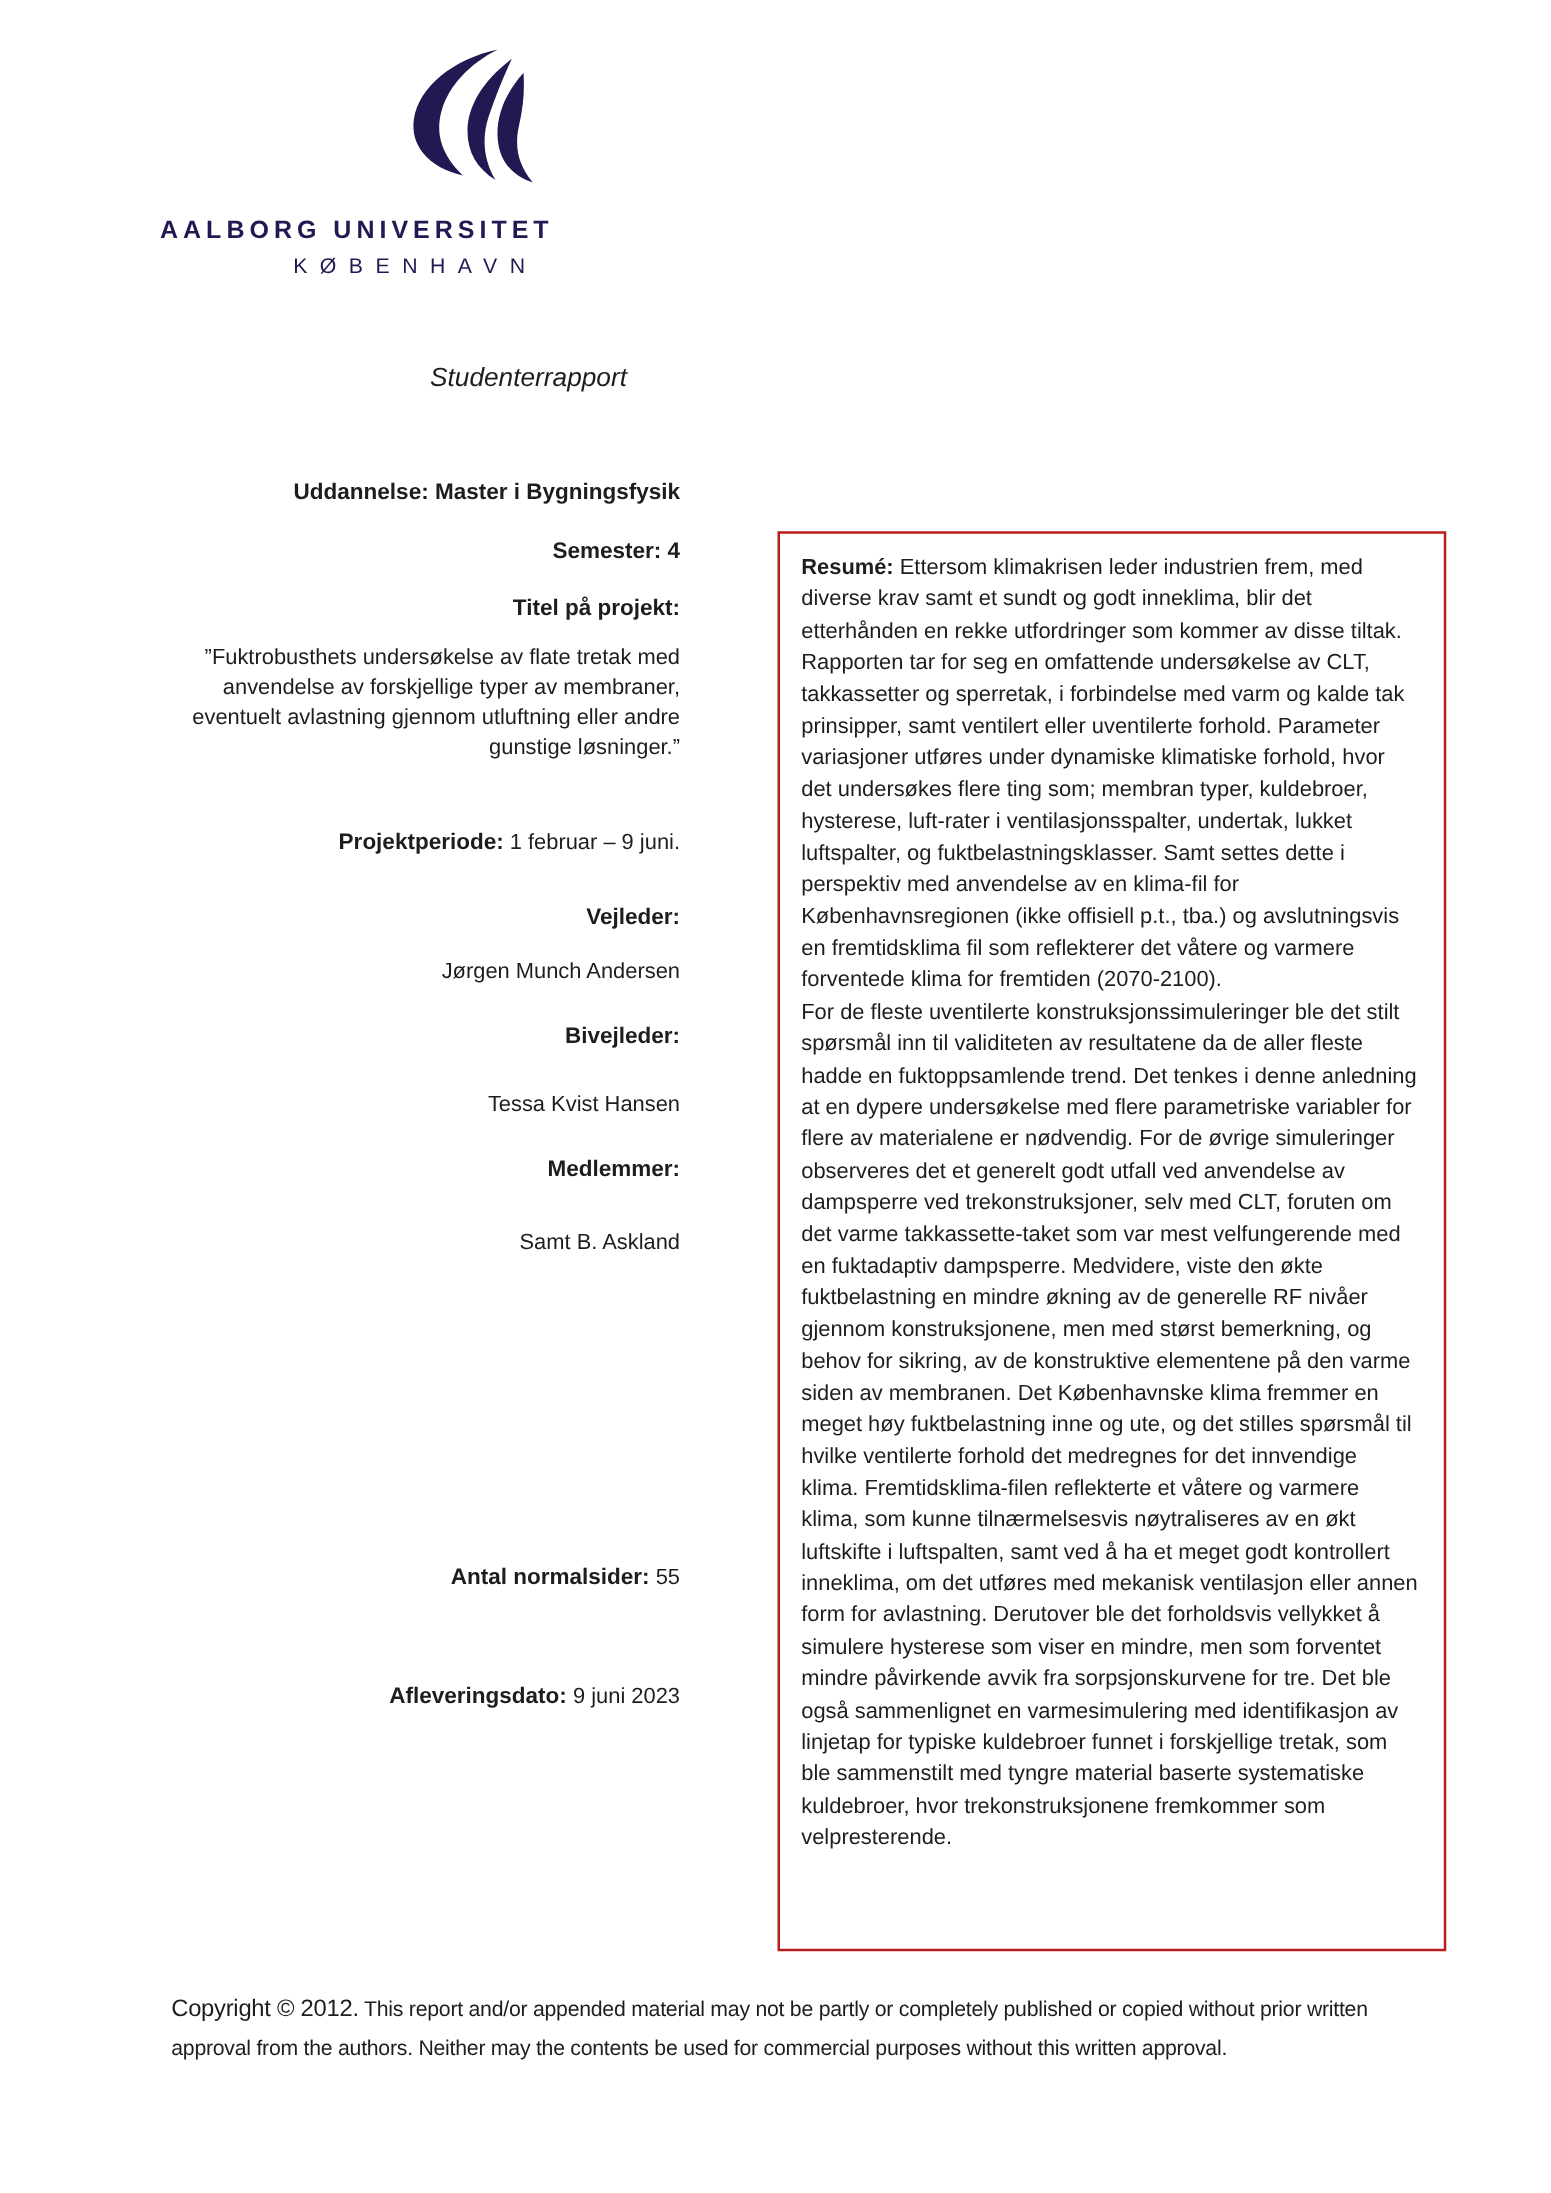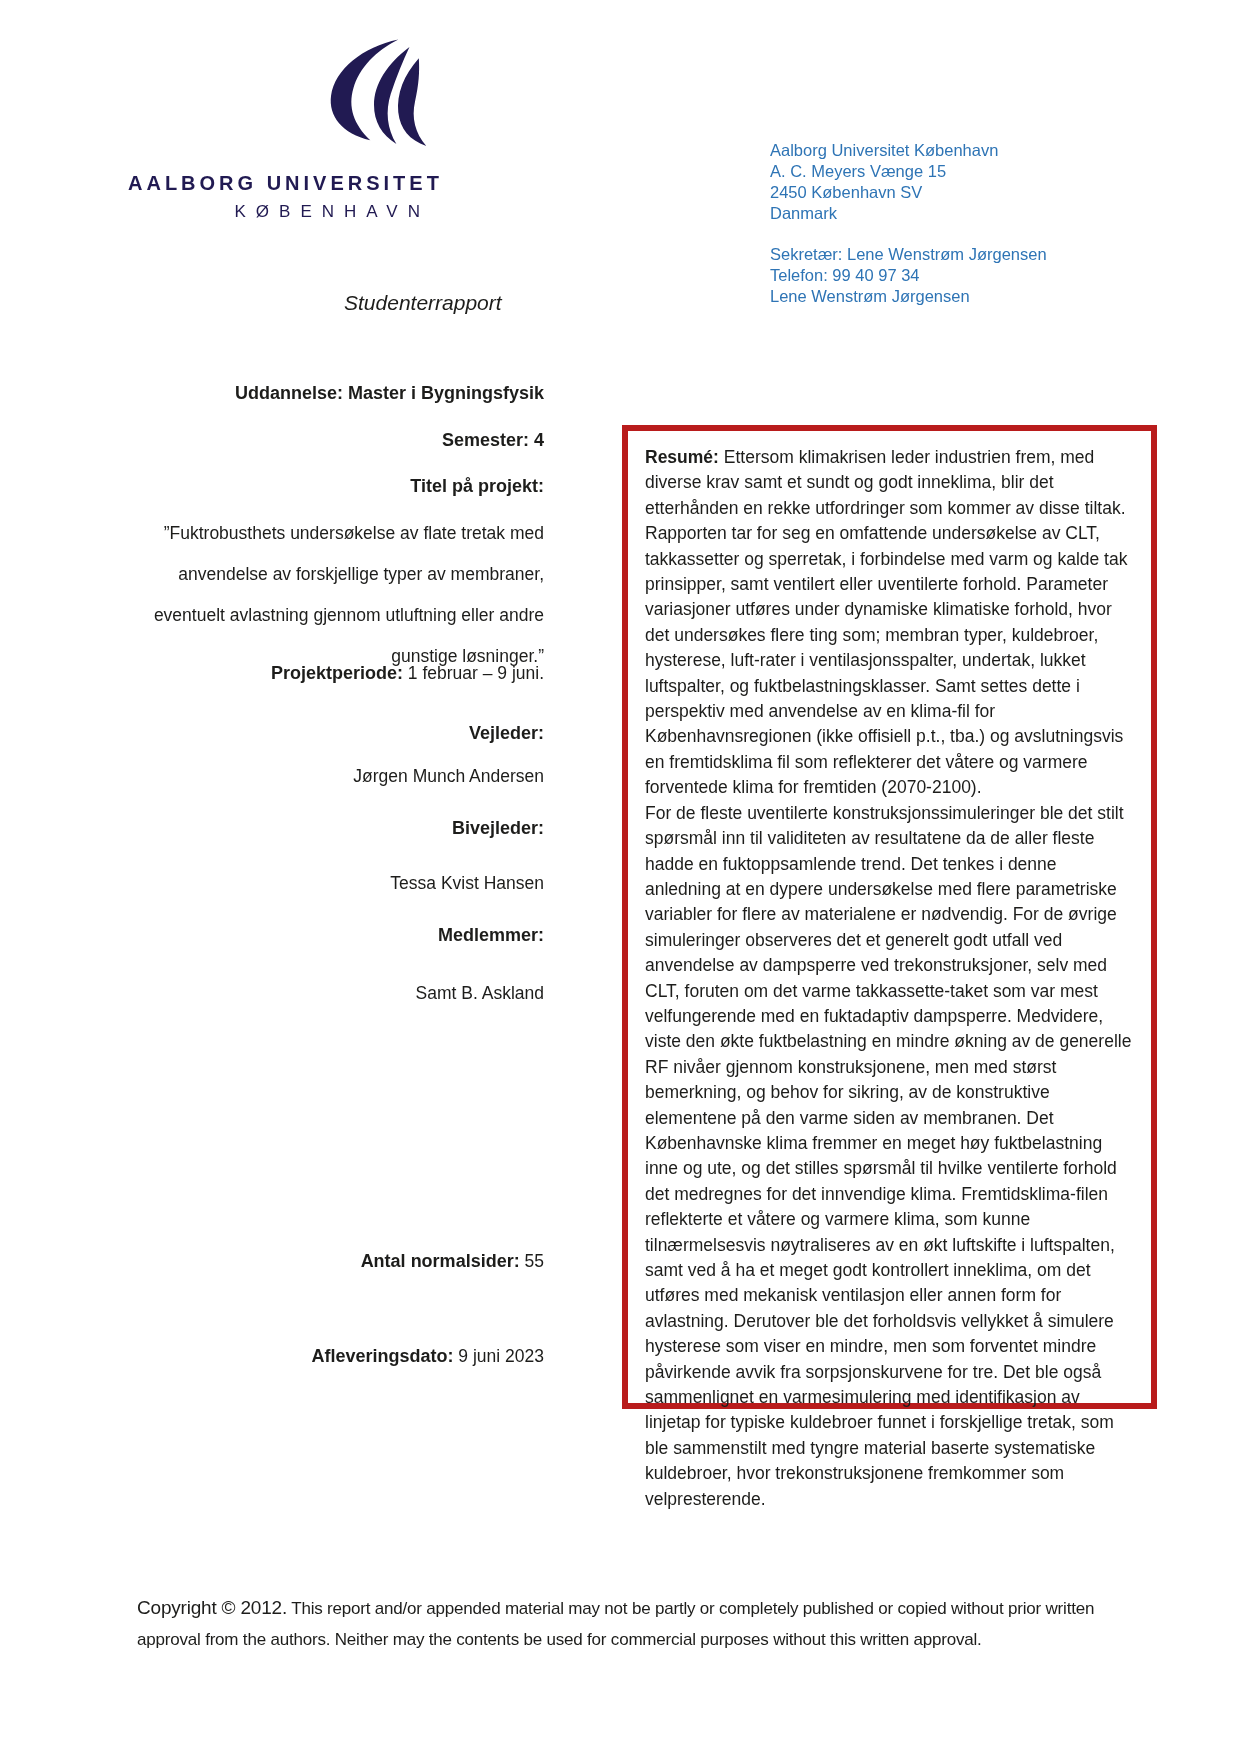--- a/index.html
+++ b/index.html
@@ -17,24 +17,24 @@
   .contact{margin-top:20px;}
 
   
   .doc-title{position:absolute;left:344px;top:291px;font-size:21px;font-weight:400;font-style:italic;}
 
   
   .left-col{position:absolute;left:152px;top:375px;width:392px;font-size:17.5px;}
   .blk{position:absolute;left:0;width:100%;text-align:right;}
   .b{font-weight:700;}
   .lbl{font-weight:700;font-size:18px;}
-  .title-text{line-height:41px;}
+  .title-text{line-height:24px;}
 
   
-  .resume-box{position:absolute;left:622px;top:425px;width:535px;height:984px;border:6px solid #b91c1c;
+  .resume-box{position:absolute;left:622px;top:425px;width:535px;height:1136px;border:2px solid #b91c1c;
     box-sizing:border-box;padding:14px 19px 10px 17px;font-size:17.5px;line-height:25.4px;}
   .resume-text{white-space:pre-line;}
 
   
   .footer{position:absolute;left:137px;top:1592px;width:972px;font-size:17px;line-height:31px;letter-spacing:-0.2px;}
   .cp{font-size:19px;}
 </style>
 </head>
 <body>
 
@@ -45,31 +45,20 @@
       <svg width="112" height="120" viewBox="0 0 120 125" xmlns="http://www.w3.org/2000/svg">
         <path fill="#211a52" d="M86 2 C48 10 18 34 14 62 C11 84 26 103 56 110 C38 93 32 74 38 54 C44 33 62 14 86 2 Z"></path>
         <path fill="#211a52" d="M98 10 C74 28 60 50 60 72 C60 90 68 104 84 114 C74 97 72 79 78 60 C84 42 91 25 98 10 Z"></path>
         <path fill="#211a52" d="M108 22 C92 40 84 60 86 80 C88 98 98 110 116 116 C104 102 100 86 104 68 C108 51 109 36 108 22 Z"></path>
       </svg>
     </div>
     <div class="wordmark">AALBORG UNIVERSITET</div>
     <div class="city">KØBENHAVN</div>
   </div>
 
-  <div class="address">
-    <div>Aalborg Universitet København</div>
-    <div>A. C. Meyers Vænge 15</div>
-    <div>2450 København SV</div>
-    <div>Danmark</div>
-    <div class="contact">
-      <div>Sekretær: Lene Wenstrøm Jørgensen</div>
-      <div>Telefon: 99 40 97 34</div>
-      <div>Lene Wenstrøm Jørgensen</div>
-    </div>
-  </div>
 
   <div class="doc-title">Studenterrapport</div>
 
   <div class="left-col">
     <div class="blk lbl" style="top:8px">
       <span>Uddannelse:</span>
       <span>Master i Bygningsfysik</span>
     </div>
     <div class="blk lbl" style="top:55px">
       <span>Semester:</span>

